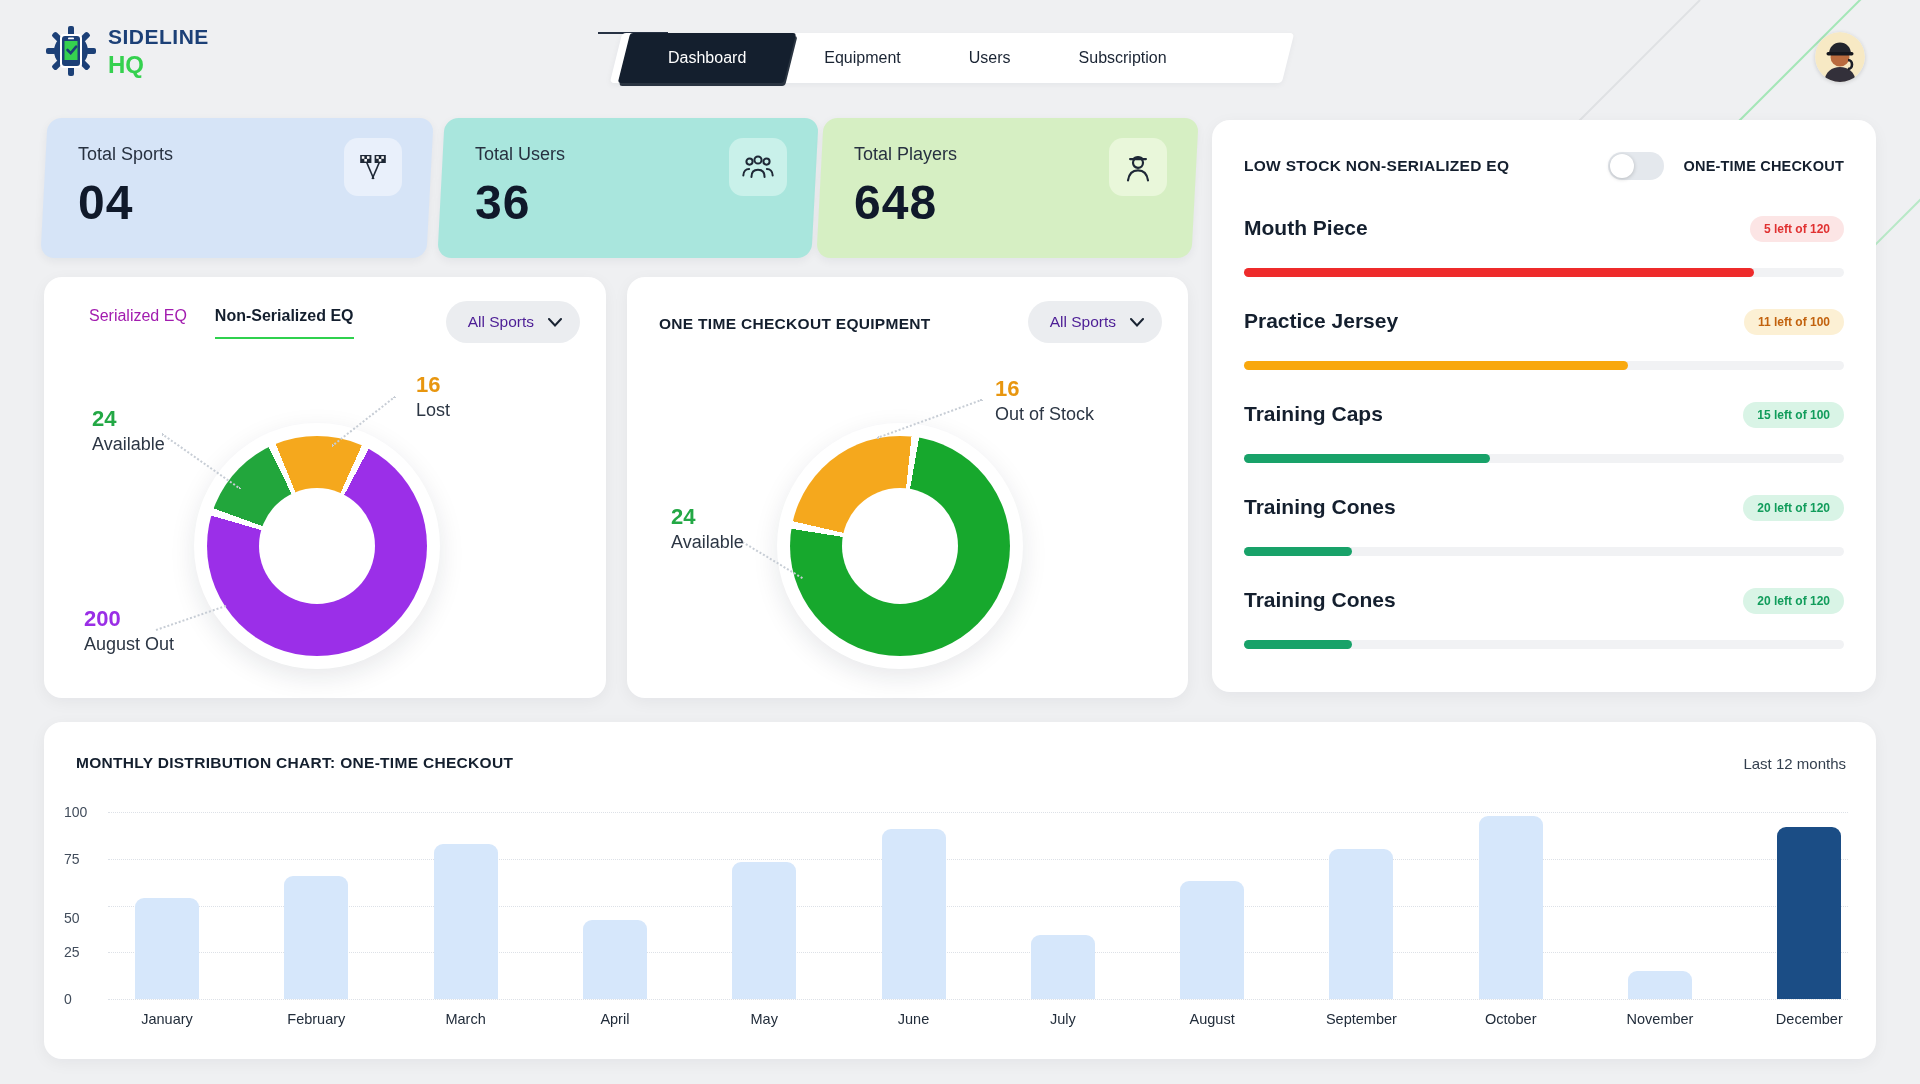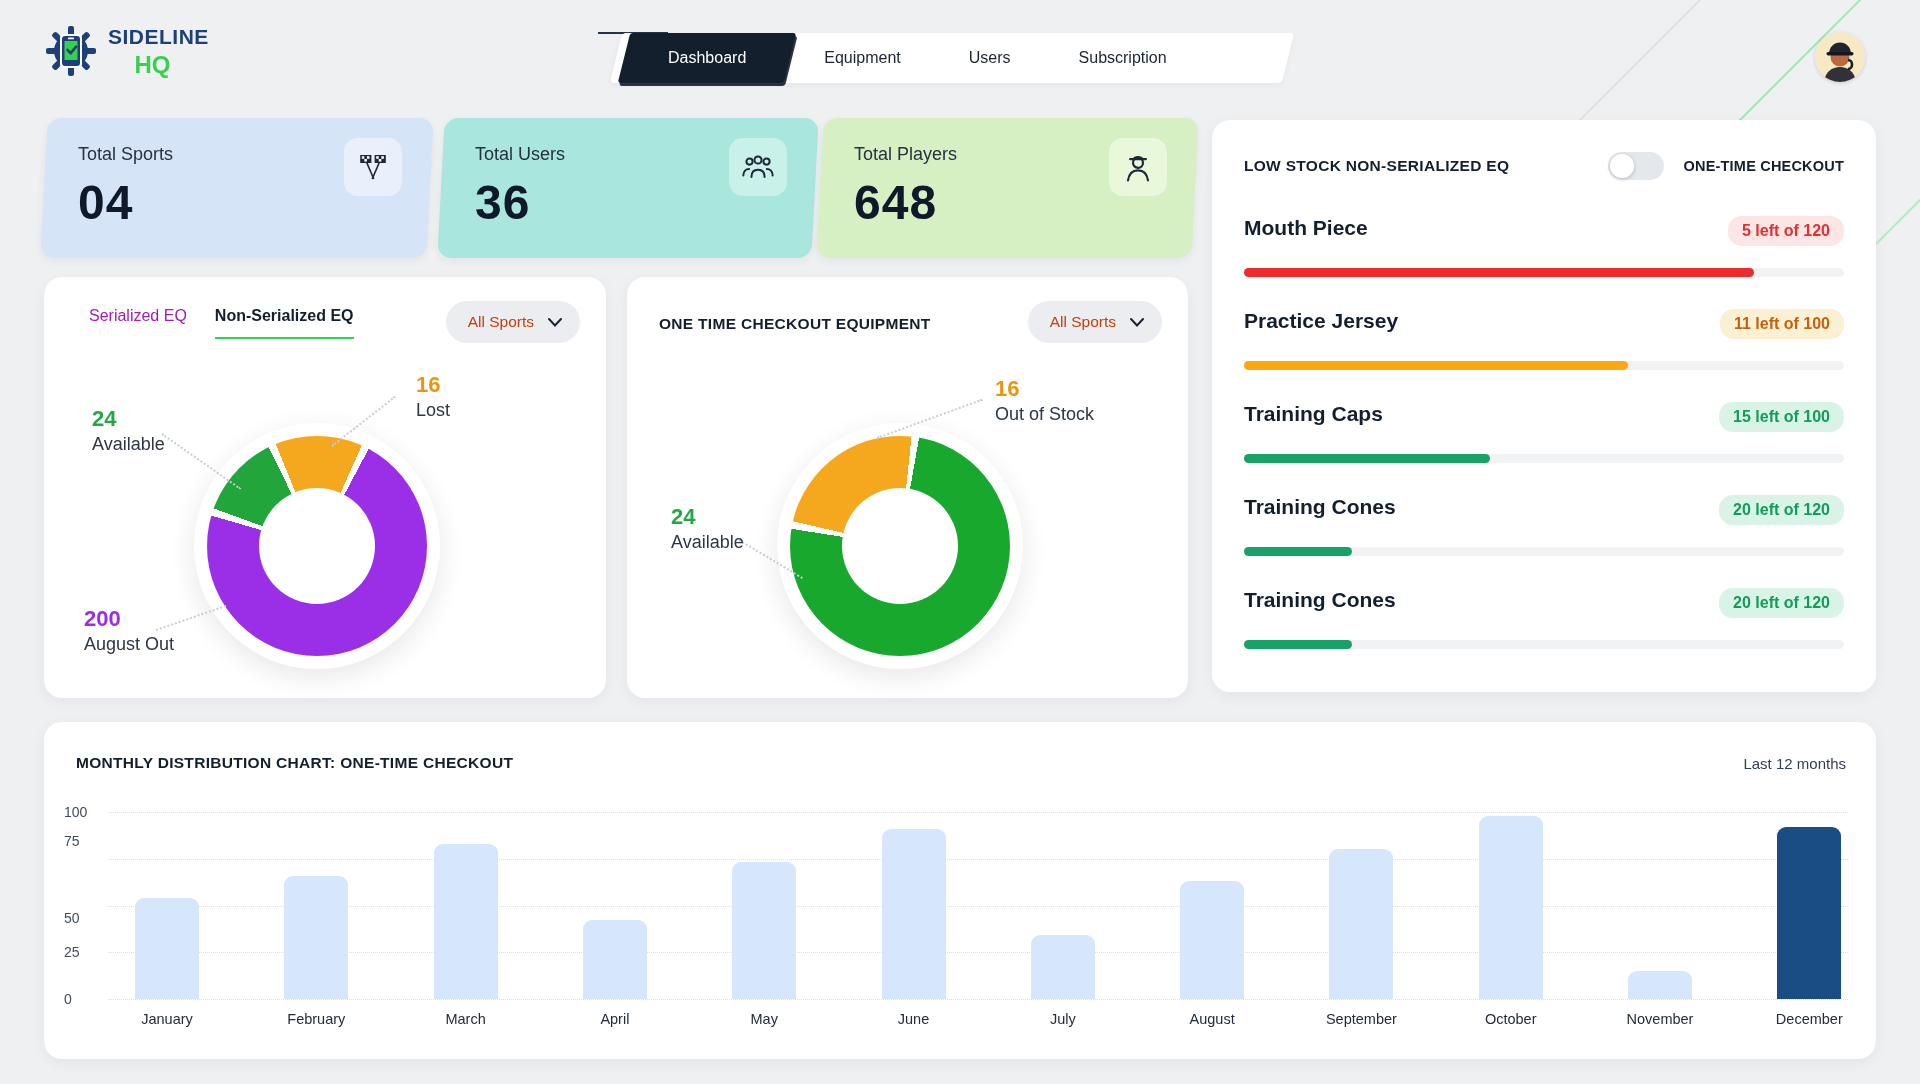--- a/index.html
+++ b/index.html
@@ -7,21 +7,21 @@
   body { font-family:"Liberation Sans", sans-serif; background:#eff0f2; overflow:hidden; }
   .app { position:relative; width:1920px; height:1084px; background:#eff0f2; overflow:hidden; }
 
   
   .deco { position:absolute; top:0; right:0; pointer-events:none; }
 
   
   .logo { position:absolute; left:44px; top:22px; display:flex; align-items:center; gap:10px; }
   .brand { display:flex; flex-direction:column; line-height:1; }
   .brand-top { font-size:21px; font-weight:800; letter-spacing:.5px; color:#1c4077; }
-  .brand-bottom { font-size:24px; font-weight:800; color:#35d14f; text-align:center; padding-right:12px; margin-top:6px; }
+  .brand-bottom { font-size:24px; font-weight:800; color:#35d14f; text-align:left; padding-right:12px; margin-top:6px; }
 
   .navbar { position:absolute; left:616px; top:33px; width:672px; height:50px; background:#ffffff;
             transform:skewX(-14deg); border-radius:4px; box-shadow:0 2px 6px rgba(20,30,50,.05); }
   .nav-inner { position:absolute; left:616px; top:33px; width:672px; height:50px; display:flex; align-items:stretch; }
   .nav-topline { position:absolute; left:598px; top:32px; width:70px; height:2px; background:#273244; }
   .nav-tab { position:relative; display:flex; align-items:center; justify-content:center;
              font-size:16px; color:#1a2433; padding:4px 34px; cursor:pointer; }
   .nav-tab.active { background:#141f2e; color:#ffffff; transform:skewX(-14deg); border-radius:3px;
                     margin-left:8px; padding:0 44px; box-shadow:2px 3px 0 rgba(20,31,46,.9); }
   .nav-tab.active .nav-label { transform:skewX(14deg); }
@@ -52,21 +52,21 @@
 
   .section-title { font-size:15.5px; font-weight:800; color:#141f2e; letter-spacing:.3px; }
 
   
   .eq-tabs { position:absolute; left:45px; top:30px; display:flex; gap:28px; align-items:flex-start; }
   .eq-tab { font-size:16px; color:#a21caf; cursor:pointer; padding-bottom:12px; }
   .eq-tab.active { color:#141f2e; font-weight:700; border-bottom:2.5px solid #2fd14e; }
 
   .dropdown { position:absolute; right:26px; top:24px; height:42px; background:#ebedf0; border-radius:21px;
               display:flex; align-items:center; gap:14px; padding:0 18px 0 22px; cursor:pointer; }
-  .dropdown span { font-size:15.5px; color:#c2410c; }
+  .dropdown span { font-size:15.5px; color:#4c1d95; }
 
   
   .donut-plate { position:absolute; width:246px; height:246px; border-radius:50%; background:#ffffff;
                  box-shadow:0 8px 26px rgba(20,30,50,.10); left:150px; top:146px; }
   .donut-ring { position:absolute; width:220px; height:220px; border-radius:50%; left:163px; top:159px; }
   .donut-hole { position:absolute; width:116px; height:116px; border-radius:50%; background:#ffffff; left:215px; top:211px; }
   .donut-label { position:absolute; line-height:1.25; }
   .donut-label .val { font-size:22px; font-weight:800; }
   .donut-label .cap { font-size:18px; color:#2c3644; }
   .val-green { color:#23a845; } .val-orange { color:#e8960f; } .val-purple { color:#9a2ee6; }
@@ -75,21 +75,21 @@
   
   .low-head { position:absolute; left:32px; right:32px; top:32px; display:flex; align-items:center; justify-content:space-between; }
   .toggle-group { display:flex; align-items:center; gap:20px; }
   .toggle { width:56px; height:28px; border-radius:14px; background:#e4e8ed; position:relative; cursor:pointer; }
   .toggle-knob { position:absolute; left:2px; top:2px; width:24px; height:24px; border-radius:50%; background:#ffffff;
                  box-shadow:0 1px 4px rgba(0,0,0,.2); }
   .toggle-label { font-size:14.5px; font-weight:800; color:#141f2e; letter-spacing:.2px; }
   .stock-list { position:absolute; left:32px; right:32px; top:96px; }
   .stock-item { position:relative; height:93px; }
   .stock-name { font-size:21px; font-weight:700; color:#141f2e; }
-  .stock-badge { position:absolute; right:0; top:0; font-size:16px; font-weight:700; padding:6px 14px; border-radius:14px;text-align:right; }
+  .stock-badge { position:absolute; right:0; top:0; font-size:12px; font-weight:700; padding:6px 14px; border-radius:14px;text-align:right; }
   .badge-critical { color:#e03131; background:#fce5e5; }
   .badge-warning  { color:#c2620e; background:#fcf0d4; }
   .badge-ok       { color:#119c5b; background:#d9f4e6; }
   .stock-track { position:absolute; left:0; right:0; top:52px; height:9px; border-radius:5px; background:#f1f2f4; }
   .stock-fill { height:9px; border-radius:5px; }
   .fill-critical { background:#ee2b2b; } .fill-warning { background:#f9a80d; } .fill-ok { background:#18a269; }
 
   
   .bar-head { position:absolute; left:32px; right:30px; top:32px; display:flex; justify-content:space-between; align-items:center; }
   .range-label { font-size:15px; color:#333f4e; }
@@ -335,21 +335,21 @@
       <div class="range-label">Last 12 months</div>
     </div>
     <div class="chart-area" id="bar-chart">
         <div class="gridline" style="top: 277px;"></div>
         <div class="ytick" style="top: 277px;">0</div>
         <div class="gridline" style="top: 230.25px;"></div>
         <div class="ytick" style="top: 230.25px;">25</div>
         <div class="gridline" style="top: 183.5px;"></div>
         <div class="ytick" style="top: 196px;">50</div>
         <div class="gridline" style="top: 136.75px;"></div>
-        <div class="ytick" style="top: 119px;">75</div>
+        <div class="ytick" style="top: 137px;">75</div>
         <div class="gridline" style="top: 90px;"></div>
         <div class="ytick" style="top: 90px;">100</div>
         <div class="bar" style="left: 91px; top: 176.02px; height: 100.98px; background: rgb(214, 231, 251);"></div>
         <div class="month" style="left: 53px; top: 289px;">January</div>
         <div class="bar" style="left: 240.3px; top: 153.58px; height: 123.42px; background: rgb(214, 231, 251);"></div>
         <div class="month" style="left: 202.3px; top: 289px;">February</div>
         <div class="bar" style="left: 389.6px; top: 121.79px; height: 155.21px; background: rgb(214, 231, 251);"></div>
         <div class="month" style="left: 351.6px; top: 289px;">March</div>
         <div class="bar" style="left: 538.9px; top: 198.46px; height: 78.54px; background: rgb(214, 231, 251);"></div>
         <div class="month" style="left: 500.9px; top: 289px;">April</div>

